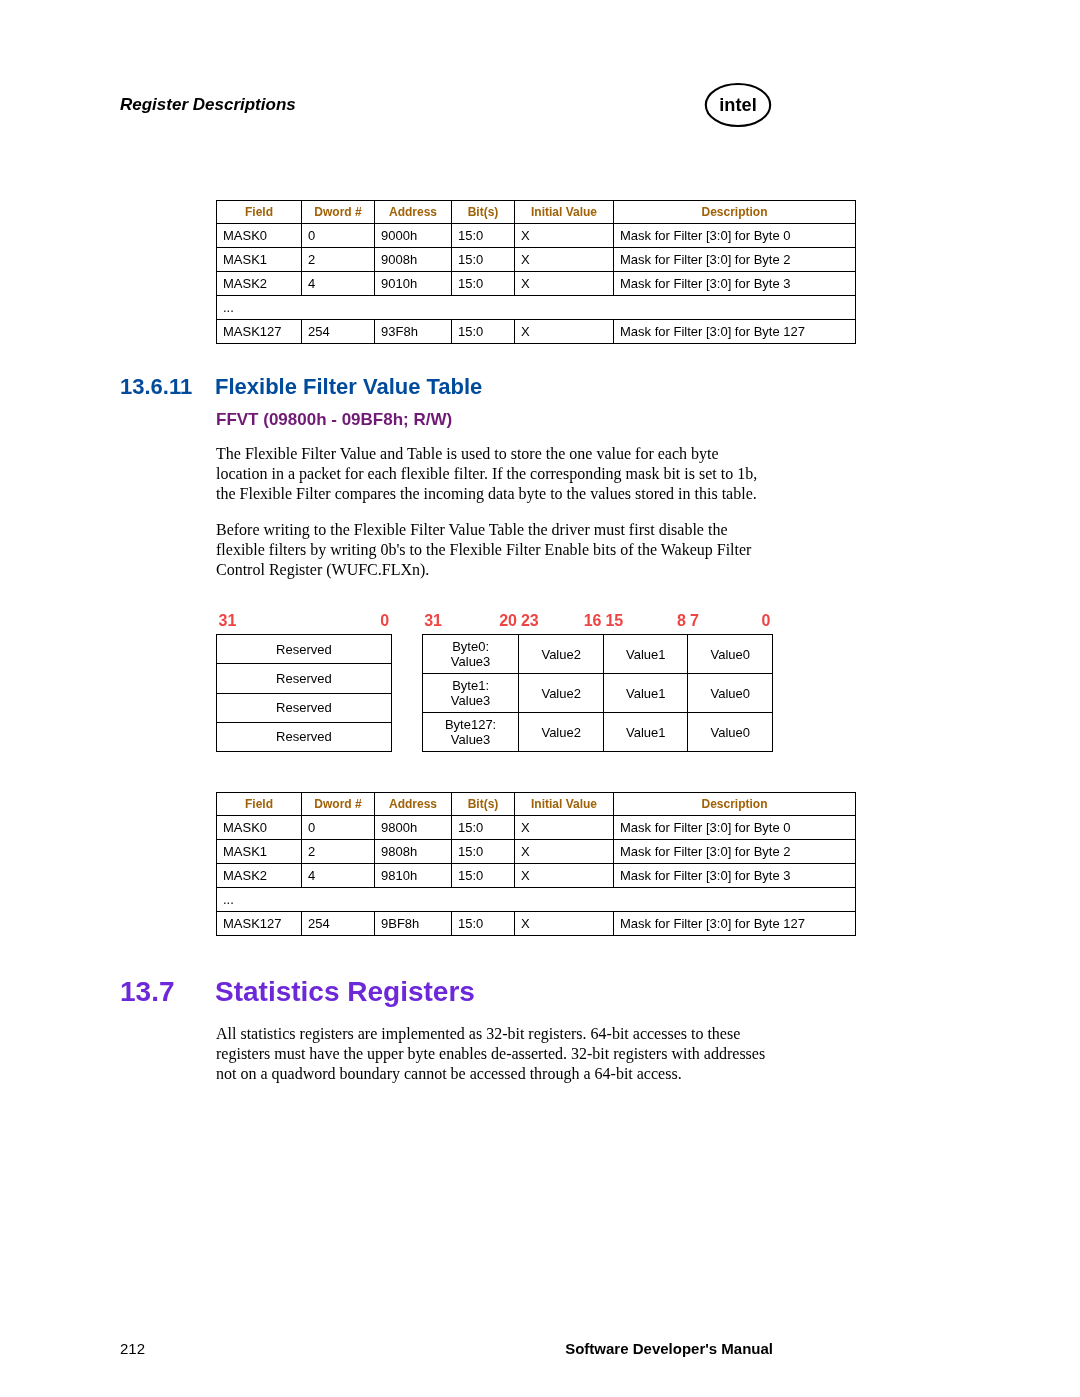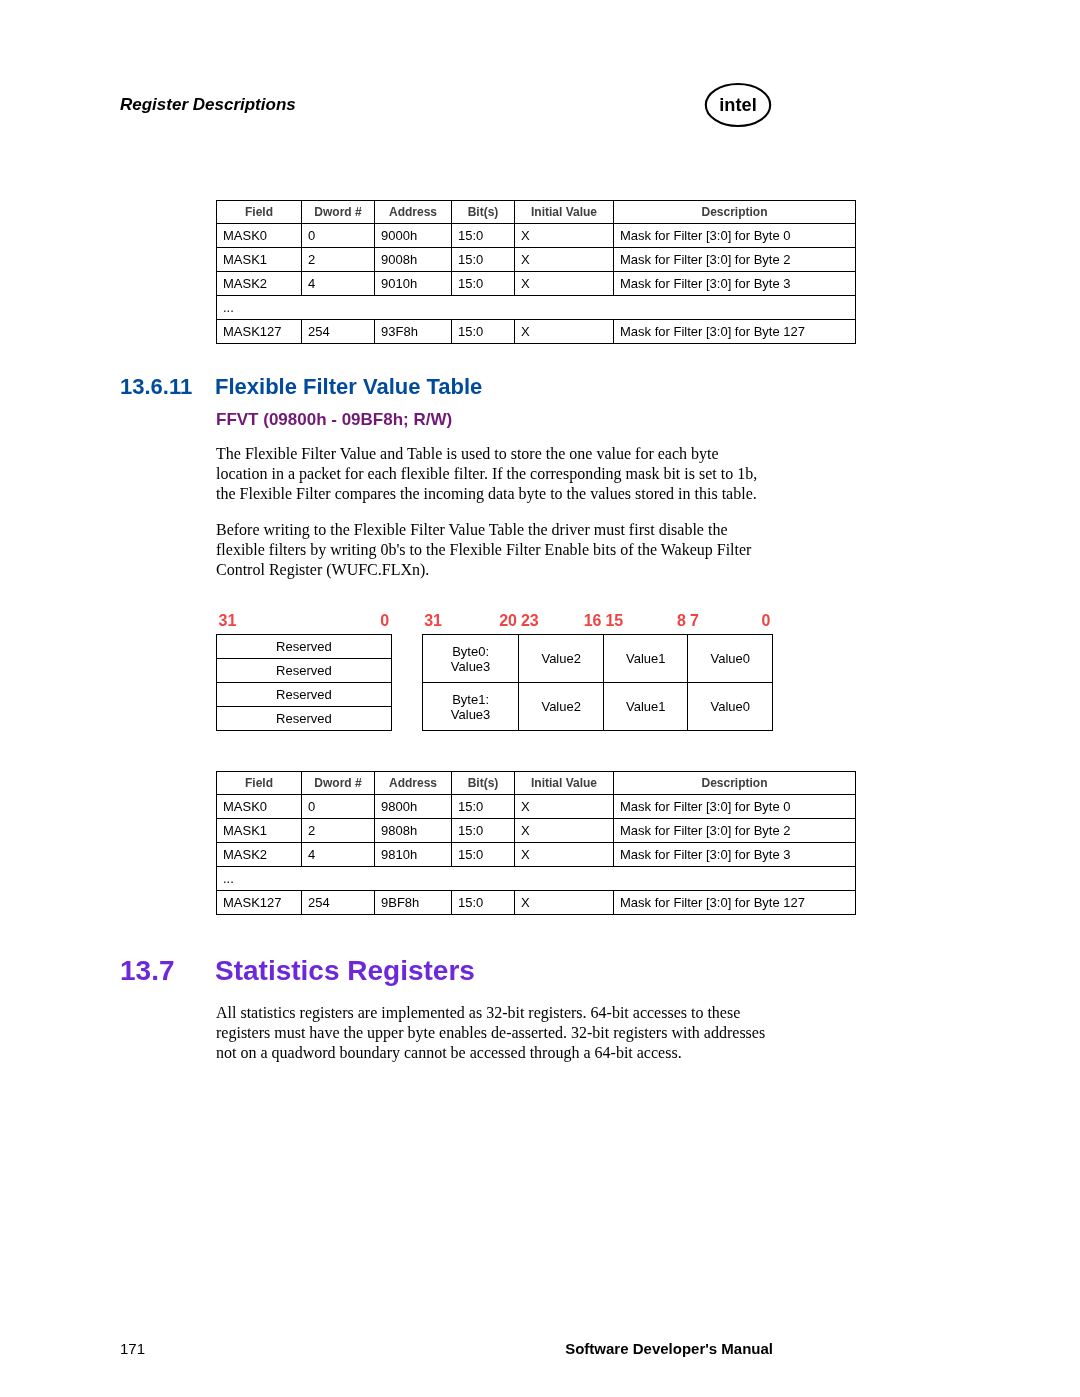--- a/index.html
+++ b/index.html
@@ -42,21 +42,21 @@
     font-size: 13px;
   }
   table.reg th, table.reg td {
     border: 1px solid #000;
     padding: 4px 6px;
     text-align: left;
     vertical-align: middle;
   }
   table.reg th {
     font-weight: bold;
-    color: #404040;
+    color: #a16207;
     text-align: center;
     font-size: 12px;
   }
   table.reg th:last-child { text-align: center; }
   table.reg .dots td { border-top: 1px solid #000; }
   .section-h2 {
     font-family: Arial, Helvetica, sans-serif;
     font-weight: bold;
     color: #004b9b;
     font-size: 22px;
@@ -237,20 +237,26 @@
           <td colspan="2">Value2</td>
           <td colspan="2">Value1</td>
           <td colspan="2">Value0</td>
         </tr>
         <tr>
           <td colspan="2">Byte1: Value3</td>
           <td colspan="2">Value2</td>
           <td colspan="2">Value1</td>
           <td colspan="2">Value0</td>
         </tr>
+        <tr>
+          <td colspan="2">Byte127: Value3</td>
+          <td colspan="2">Value2</td>
+          <td colspan="2">Value1</td>
+          <td colspan="2">Value0</td>
+        </tr>
       </tbody>
     </table>
   </div>
 
   <table class="reg">
     <thead>
       <tr>
         <th style="width:72px">Field</th>
         <th style="width:60px">Dword #</th>
         <th style="width:64px">Address</th>
@@ -297,17 +303,17 @@
       </tr>
     </tbody>
   </table>
 
   <div class="section-h1">
     <span class="section-num-big">13.7</span><span>Statistics Registers</span>
   </div>
   <p class="body-p">All statistics registers are implemented as 32-bit registers. 64-bit accesses to these registers must have the upper byte enables de-asserted. 32-bit registers with addresses not on a quadword boundary cannot be accessed through a 64-bit access.</p>
 
   <div class="footer">
-    <span class="pnum">171</span>
+    <span class="pnum">212</span>
     <span class="ftitle">Software Developer's Manual</span>
   </div>
 
 </div>
 
 </body></html>

